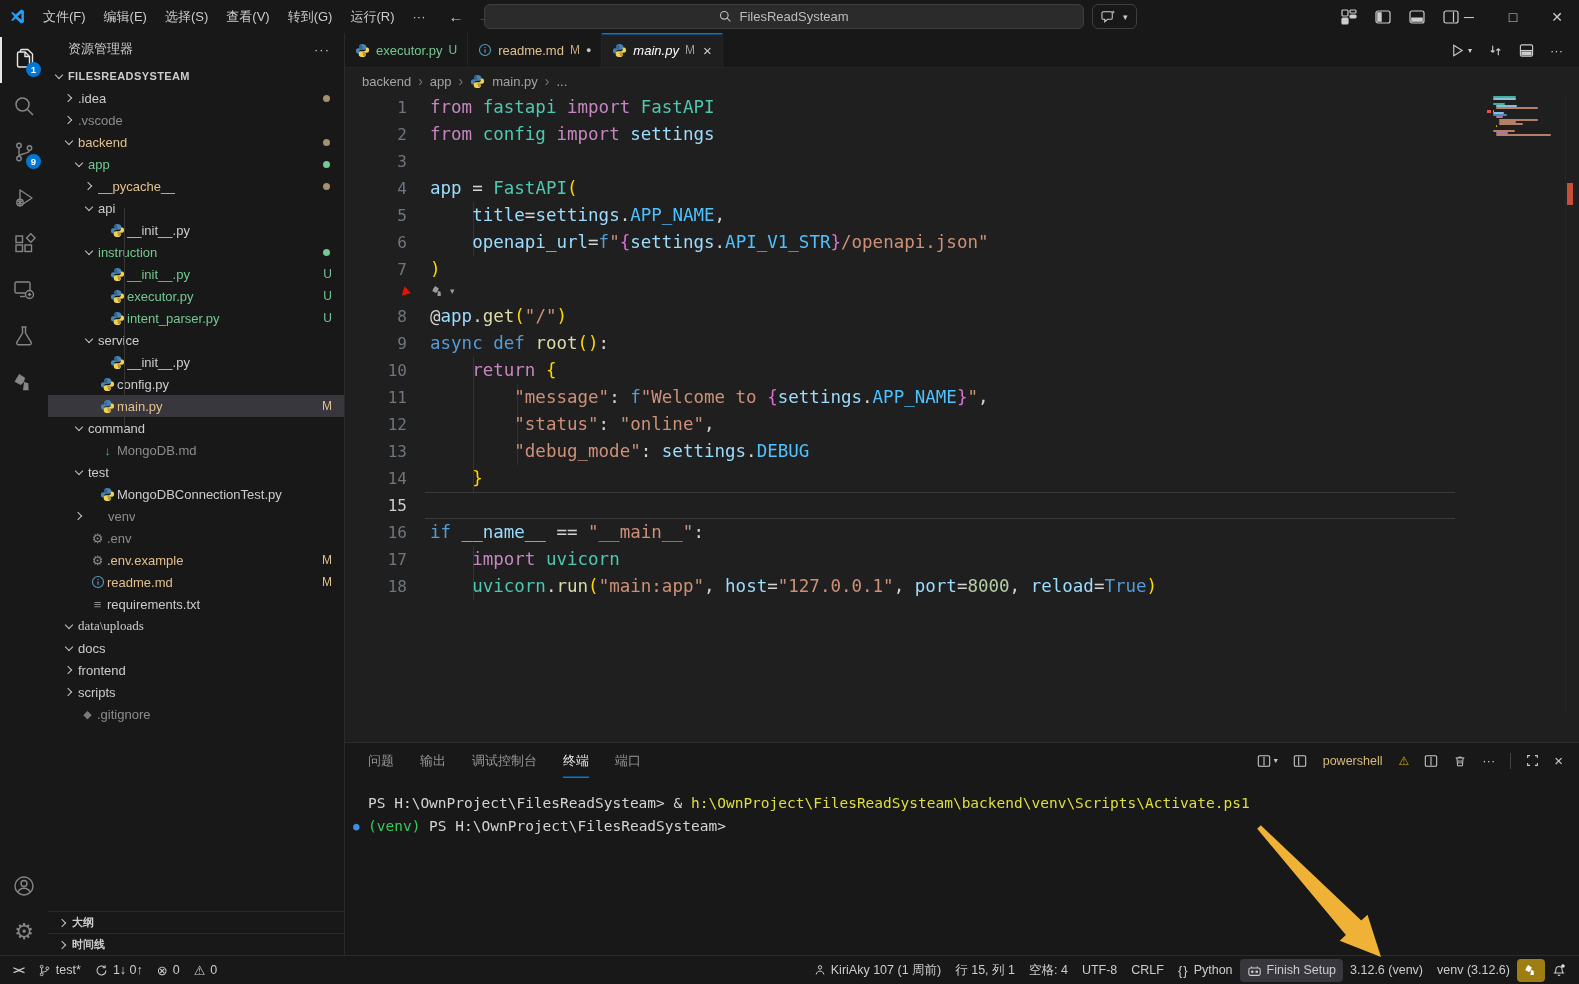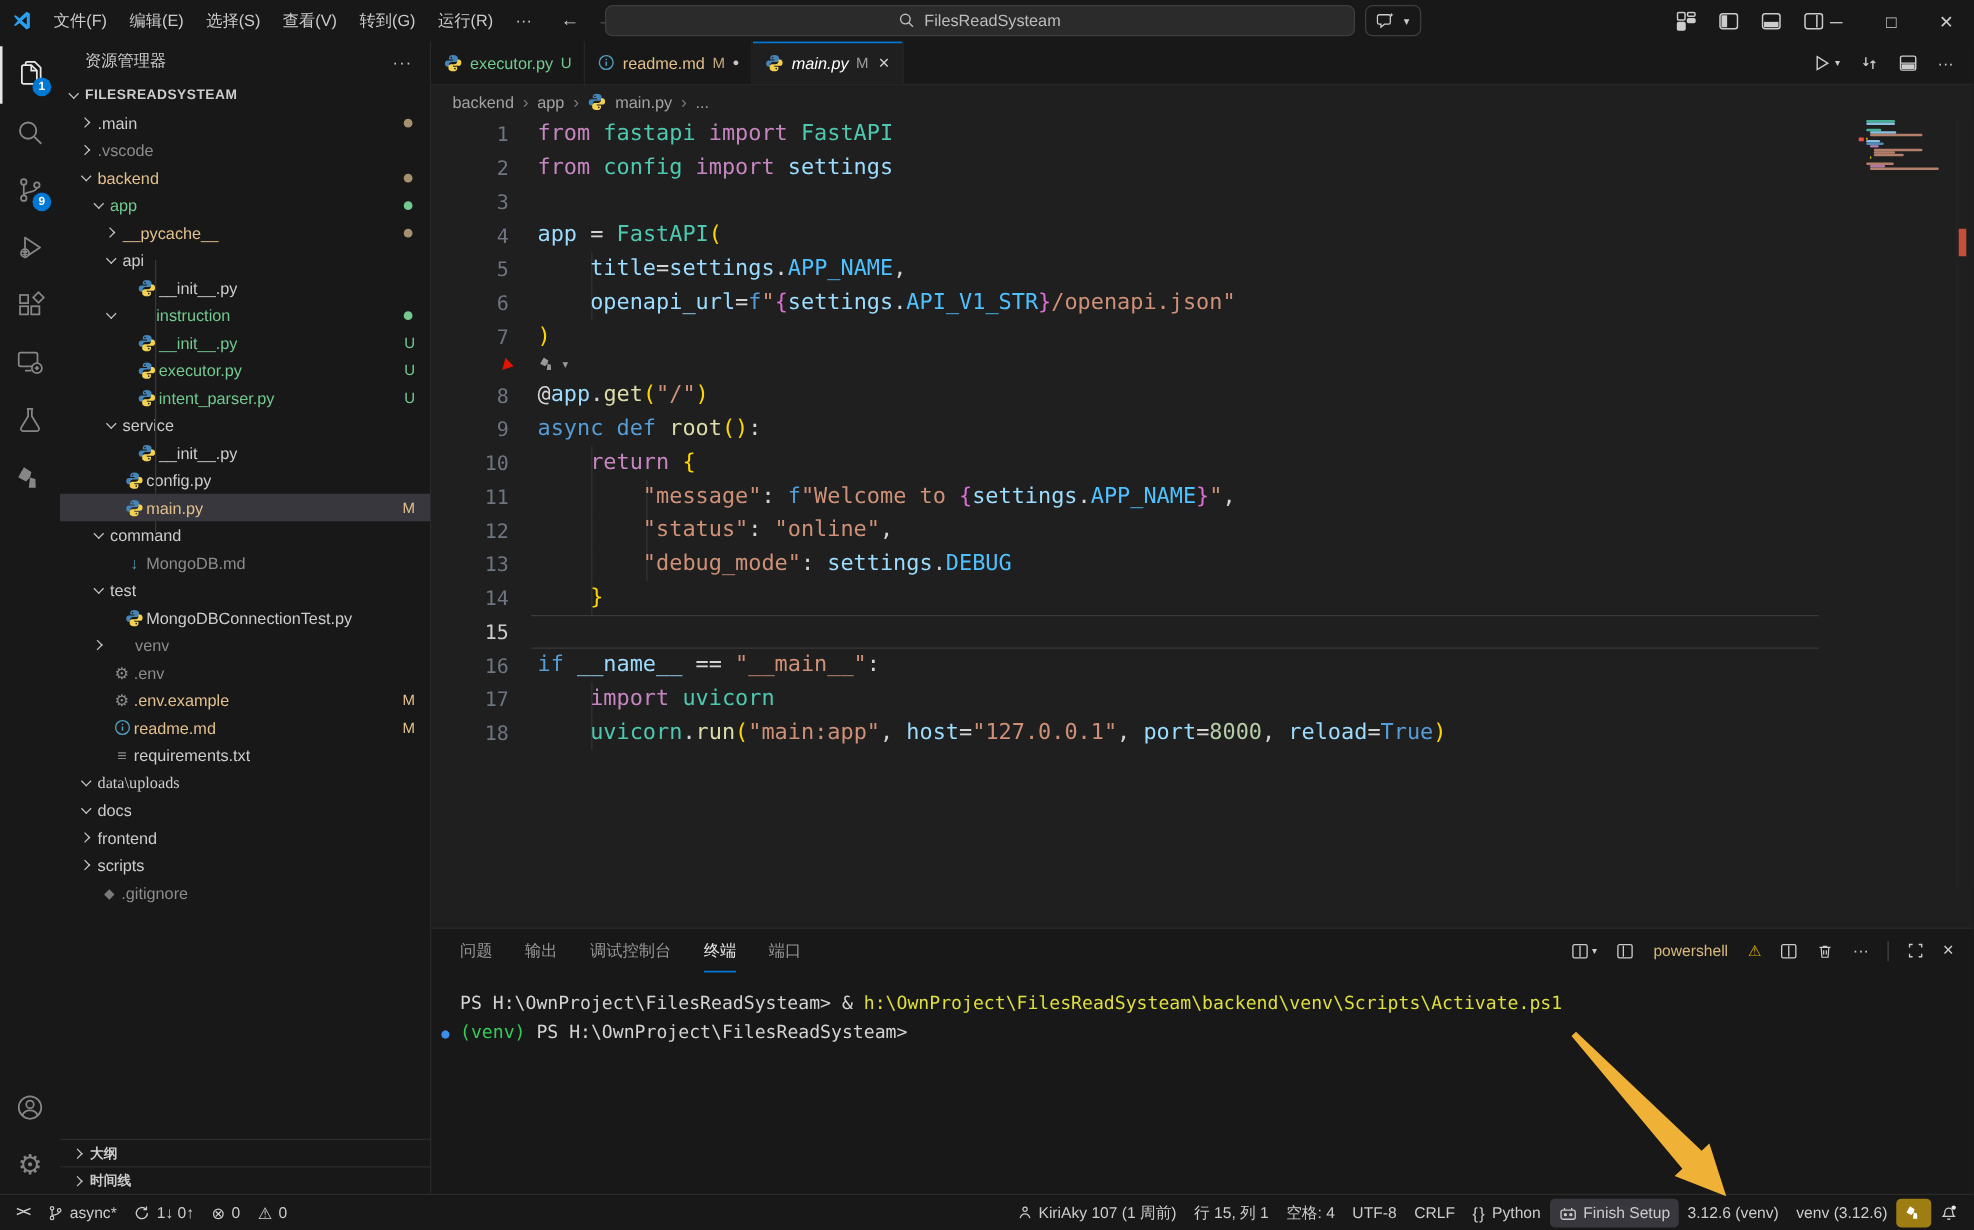--- a/index.html
+++ b/index.html
@@ -264,21 +264,21 @@
         <span class="sb-more">···</span>
       </div>
       <div class="tree">
           <div class="trow root-row" style="padding-left: 4px;">
             <span class="cv down"></span>
             <span class="lbl">FILESREADSYSTEAM</span>
             <span class="tspacer"></span>
           </div>
           <div class="trow" style="padding-left: 14px;">
             <span class="cv right"></span>
-            <span class="lbl" style="color: rgb(204, 204, 204);">.main</span>
+            <span class="lbl" style="color: rgb(204, 204, 204);">.idea</span>
             <span class="tspacer"></span>
             <span class="gdot" style="background: rgb(165, 144, 111);"></span>
           </div>
           <div class="trow" style="padding-left: 14px; justify-content: space-between;">
             <span class="cv right"></span>
             <span class="lbl" style="color: rgb(140, 140, 140);">.vscode</span>
             <span class="tspacer"></span>
           </div>
           <div class="trow" style="padding-left: 14px;">
             <span class="cv down"></span>
@@ -309,21 +309,21 @@
               <svg width="15" height="15" viewBox="0 0 16 16">
                 <path fill="#4584b6" d="M7.9 1C5.6 1 4.5 2 4.5 3.5V5h3.6v.7H3.2C1.7 5.7 1 6.9 1 8.4s.7 2.7 2.2 2.7h1.3V9.4c0-1.4 1.2-2.3 2.5-2.3h2.9c1.1 0 2.1-.9 2.1-2V3.5C12 2 10.2 1 7.9 1zM6.4 2.6a.7.7 0 1 1 0 1.4.7.7 0 0 1 0-1.4z"></path>
                 <path fill="#f4d150" d="M8.1 15c2.3 0 3.4-1 3.4-2.5V11H7.9v-.7h4.9c1.5 0 2.2-1.2 2.2-2.7s-.7-2.7-2.2-2.7h-1.3v1.7c0 1.4-1.2 2.3-2.5 2.3H6.1c-1.1 0-2.1.9-2.1 2v1.6C4 14 5.8 15 8.1 15zm1.5-1.6a.7.7 0 1 1 0-1.4.7.7 0 0 1 0 1.4z"></path>
               </svg>
             </span>
             <span class="lbl" style="color: rgb(204, 204, 204);">__init__.py</span>
             <span class="tspacer"></span>
           </div>
           <div class="trow" style="padding-left: 34px;">
             <span class="cv down"></span>
-            <span class="lbl" style="color: rgb(115, 201, 145); margin-left: 27px;">instruction</span>
+            <span class="lbl" style="color: rgb(115, 201, 145);">instruction</span>
             <span class="tspacer"></span>
             <span class="gdot" style="background: rgb(115, 201, 145);"></span>
           </div>
           <div class="trow" style="padding-left: 44px;">
             <span class="cv-sp"></span>
             <span class="ficon">
               <svg width="15" height="15" viewBox="0 0 16 16">
                 <path fill="#4584b6" d="M7.9 1C5.6 1 4.5 2 4.5 3.5V5h3.6v.7H3.2C1.7 5.7 1 6.9 1 8.4s.7 2.7 2.2 2.7h1.3V9.4c0-1.4 1.2-2.3 2.5-2.3h2.9c1.1 0 2.1-.9 2.1-2V3.5C12 2 10.2 1 7.9 1zM6.4 2.6a.7.7 0 1 1 0 1.4.7.7 0 0 1 0-1.4z"></path>
                 <path fill="#f4d150" d="M8.1 15c2.3 0 3.4-1 3.4-2.5V11H7.9v-.7h4.9c1.5 0 2.2-1.2 2.2-2.7s-.7-2.7-2.2-2.7h-1.3v1.7c0 1.4-1.2 2.3-2.5 2.3H6.1c-1.1 0-2.1.9-2.1 2v1.6C4 14 5.8 15 8.1 15zm1.5-1.6a.7.7 0 1 1 0-1.4.7.7 0 0 1 0 1.4z"></path>
               </svg>
@@ -695,21 +695,21 @@
         <div class="sb-item">
           <span class="rmt">&gt;&lt;</span>
         </div>
         <div class="sb-item">
           <svg width="13" height="13" viewBox="0 0 16 16" fill="none" stroke="#cccccc" stroke-width="1.2">
             <circle cx="4.5" cy="3.3" r="1.7"></circle>
             <circle cx="4.5" cy="12.7" r="1.7"></circle>
             <circle cx="11.5" cy="5.3" r="1.7"></circle>
             <path d="M4.5 5v6M11.5 7c0 3.5-7 2-7 4"></path>
           </svg>
-          <span>async*</span>
+          <span>test*</span>
         </div>
         <div class="sb-item">
           <svg width="13" height="13" viewBox="0 0 16 16" fill="none" stroke="#cccccc" stroke-width="1.3">
             <path d="M13.5 8a5.5 5.5 0 1 1-1.6-3.9"></path>
             <path d="M12.5 1.5v3h-3"></path>
           </svg>
           <span>1↓ 0↑</span>
         </div>
         <div class="sb-item">
           <span class="sbi">⊗</span>

